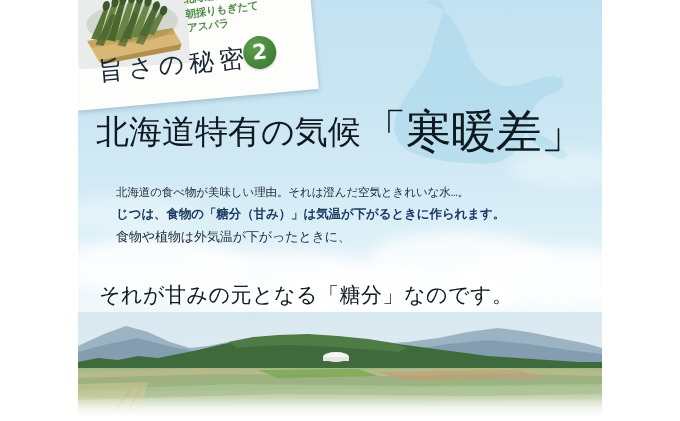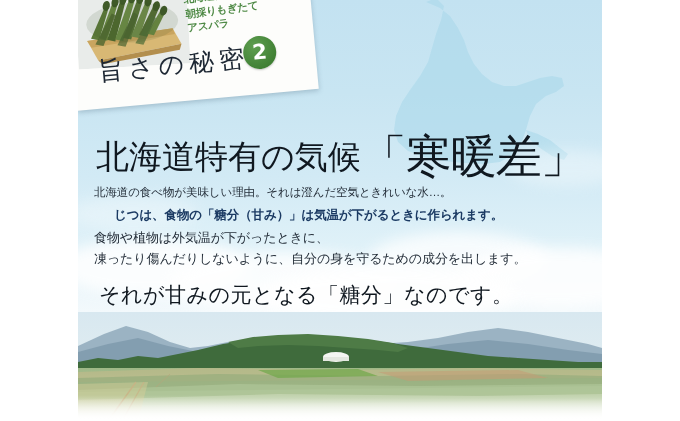--- a/index.html
+++ b/index.html
@@ -138,56 +138,55 @@
     font-weight: 700;
     line-height: 33px;
     text-align: center;
     box-shadow: 0 1px 2px rgba(0,0,0,.22);
   }
 
   
   #headline {
     position: absolute;
     left: 18px;
-    top: 124px;
+    top: 113px;
     width: 500px;
     white-space: nowrap;
     color: #101820;
-    font-family: Liberation Serif, serif;
+    font-family: Liberation Mono, monospace;
     font-size: 33px;
-    line-height: 66px;
+    line-height: 43px;
     letter-spacing: 0px;
   }
   #headline .big {
     font-size: 46px;
     letter-spacing: -1px;
     vertical-align: -4px;
   }
 
   
   #body-copy {
     position: absolute;
-    left: 16px;
+    left: 38px;
     top: 182px;
     width: 480px;
     color: #252f3a;
-    font-family: Liberation Sans, sans-serif;
+    font-family: Liberation Mono, monospace;
   }
   .line {
     white-space: nowrap;
     font-size: 11.5px;
     line-height: 21px;
     letter-spacing: -0.1px;
   }
   .line.highlight {
     color: #1b3a63;
     font-weight: 700;
     font-size: 12.5px;
     line-height: 24px;
-    margin-left: 20px;
   }
   .line.small { font-size: 13px; }
   #conclusion {
     position: absolute;
     left: 21px;
     top: 281px;
     white-space: nowrap;
     color: #101820;
     font-family: Liberation Mono, monospace;
     font-size: 21px;
@@ -290,21 +289,20 @@
     </div>
 
     <div id="headline">
       <span>北海道特有の気候</span><span class="big">「寒暖差」</span>
     </div>
 
     <div id="body-copy">
       <div class="line">北海道の食べ物が美味しい理由。それは澄んだ空気ときれいな水…。</div>
       <div class="line highlight">じつは、食物の「糖分（甘み）」は気温が下がるときに作られます。</div>
       <div class="line small">食物や植物は外気温が下がったときに、</div>
-      <div class="line small">凍ったり傷んだりしないように、自分の身を守るための成分を出します。</div>
     </div>
 
     <div id="conclusion">それが甘みの元となる「糖分」なのです。</div>
 
     <div id="landscape">
       <svg viewBox="0 0 524 109" preserveAspectRatio="none" xmlns="http://www.w3.org/2000/svg" aria-hidden="true">
         <defs>
           <linearGradient id="skyG" x1="0" y1="0" x2="0" y2="1">
             <stop offset="0%" stop-color="#d8e8f0"></stop>
             <stop offset="100%" stop-color="#e9f1f2"></stop>

